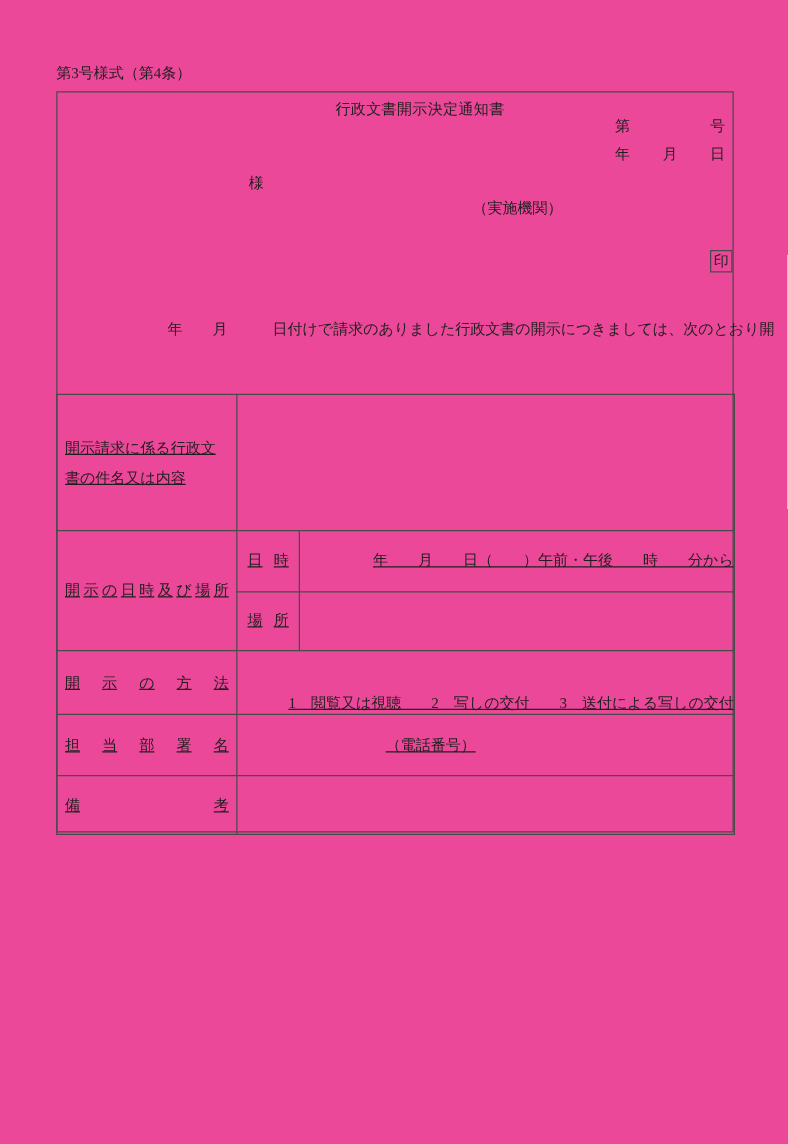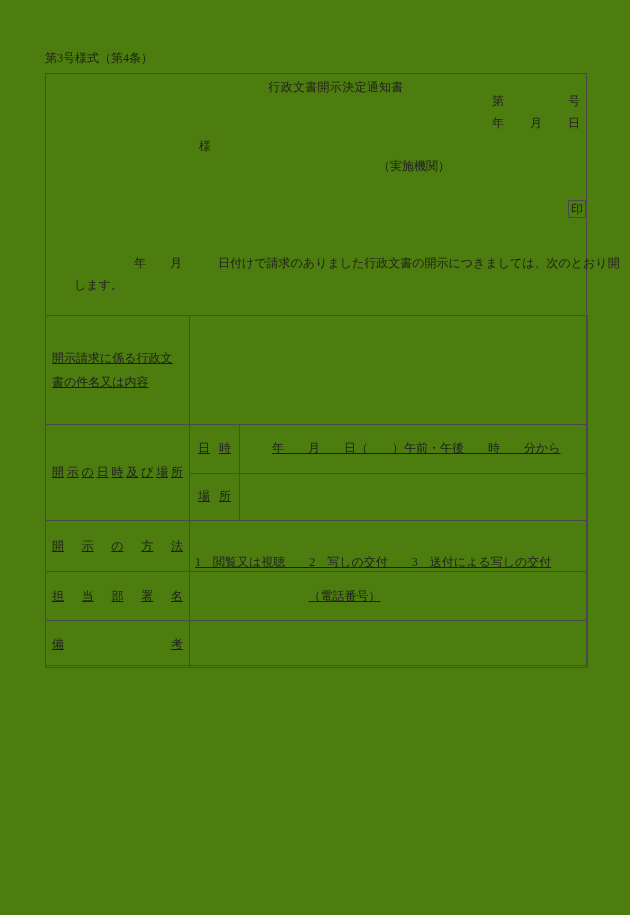--- a/index.html
+++ b/index.html
@@ -1,26 +1,26 @@
 <!DOCTYPE html>
 <html><head>
 <meta charset="utf-8">
 <style>
   html,body{margin:0;padding:0;background:#ffffff;}
   .sheet{
     position:relative;
     width:630px;height:915px;
-    background:#4d7c0f;
+    background:#ec4899;
     font-family:"Liberation Serif","DejaVu Serif",serif;
     color:#1f1f1f;
     font-size:12px;
     overflow:hidden;
   }
   .abs{position:absolute;}
-  .pre{white-space:pre;}
+  .pre{white-space:pre;text-align:right;}
   
   .style-label{left:45px;top:50px;}
   
   .form-box{
     left:45px;top:73px;width:540px;height:591px;
     border:1px solid #4a4a4a;
   }
   .header-area{position:absolute;left:0;top:0;width:540px;height:241px;margin-left:20px;}
   .doc-title{left:0;top:5px;width:540px;text-align:center;letter-spacing:0.3px;}
   .jflex{display:flex;justify-content:space-between;align-items:center;}
@@ -80,21 +80,20 @@
         </div>
 
       <div class="abs addressee">様</div>
 
       <div class="abs agency">（実施機関）</div>
 
       <div class="abs seal">印</div>
 
       <div class="abs body-par">
         <div class="pre">　　　　　年　　月　　　日付けで請求のありました行政文書の開示につきましては、次のとおり開</div>
-        <div class="pre">します。</div>
       </div>
     </div>
   </div>
 
   <table class="form-table">
     <colgroup>
         <col style="width:144px">
         <col style="width:50px">
         <col style="width:348px">
       </colgroup>

